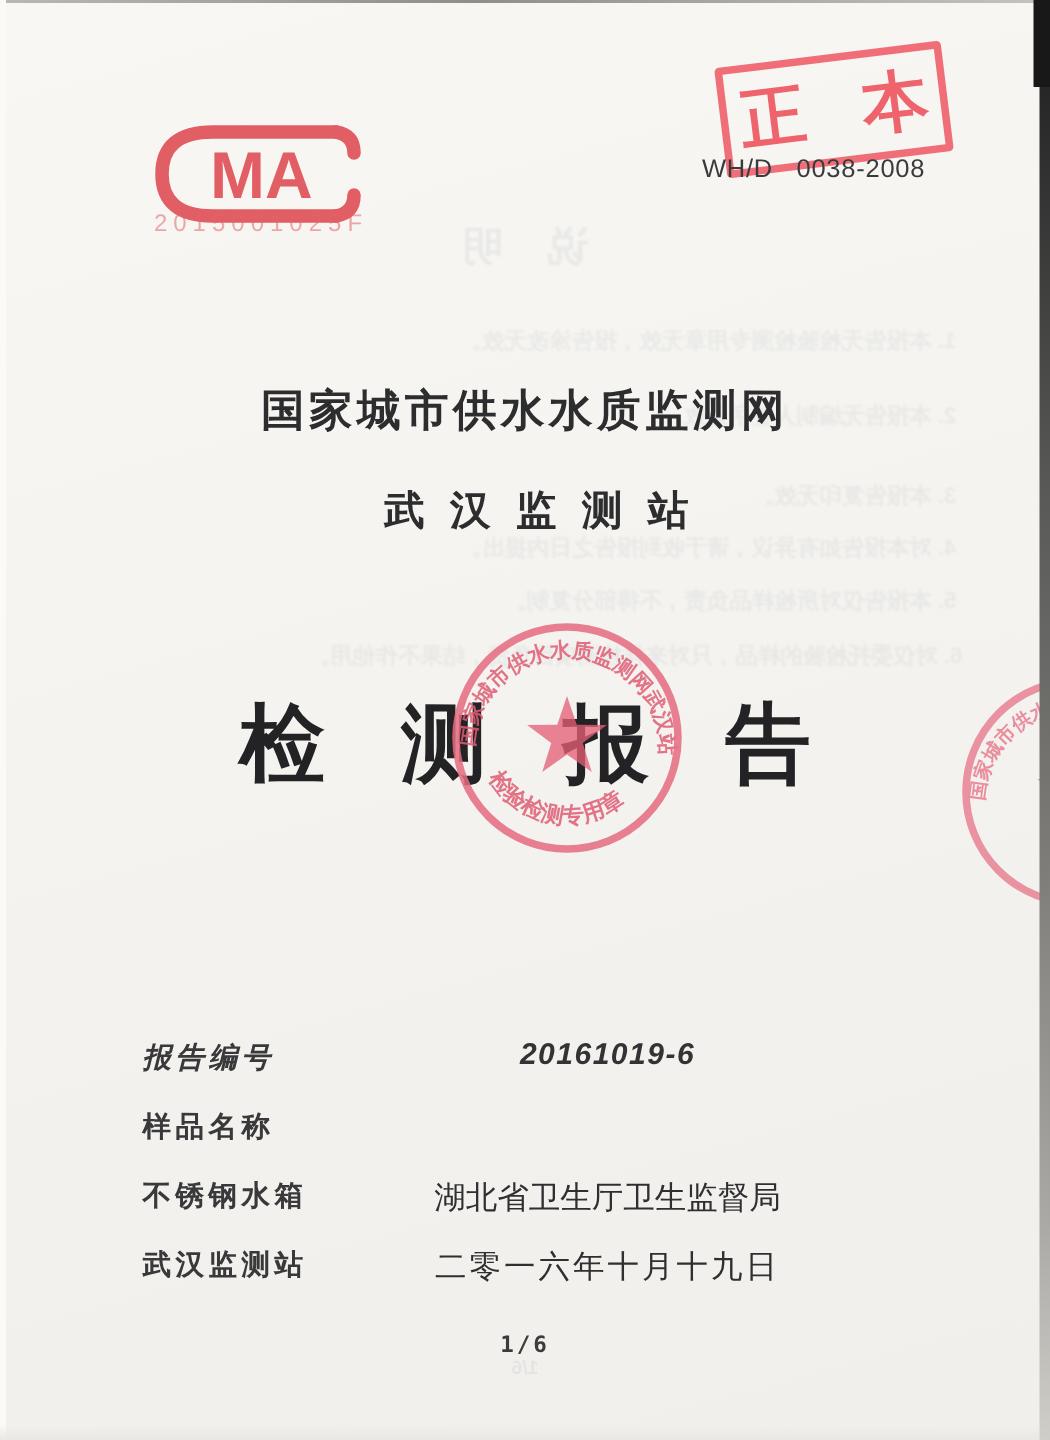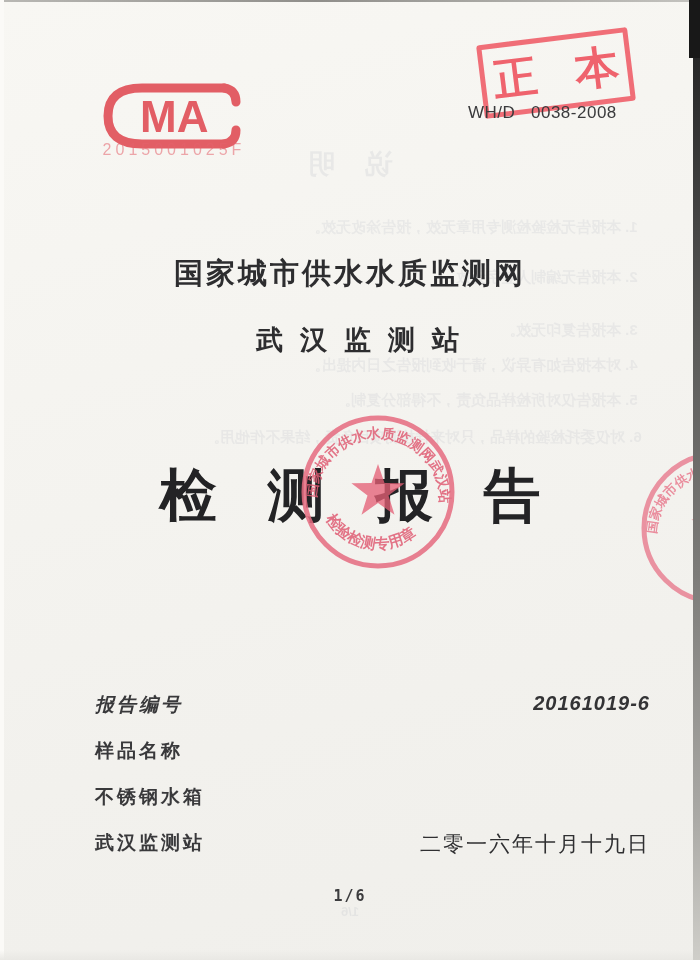--- a/index.html
+++ b/index.html
@@ -77,22 +77,22 @@
     position:absolute;top:904px;left:0;right:0;text-align:center;
     font-size:13px;font-weight:700;opacity:.14;filter:blur(.5px);transform:scaleX(-1);
   }
 
   
   .field-label{
     position:absolute;left:95px;font-size:19px;font-weight:700;
     color:#39393b;letter-spacing:3px;
   }
   .field-value{
-    position:absolute;left:200px;width:410px;text-align:right;
-    font-size:20px;color:#333335;margin-left:40px;
+    position:absolute;left:200px;width:410px;text-align:center;
+    font-size:20px;color:#333335;
   }
   .fy0{top:692px;font-style:italic;} .fy1{top:738px;} .fy2{top:784px;} .fy3{top:830px;}
   .v-num{font-weight:600;letter-spacing:1px;}
   .v-serif{font-family:"Liberation Serif","DejaVu Serif",serif;font-size:21px;color:#2f2f31;}
   .v-date{letter-spacing:2px;}
 
   .page-num{
     position:absolute;top:887px;left:0;right:0;text-align:center;
     font-size:15px;font-weight:700;color:#3c3c3e;letter-spacing:2px;
     font-family:"DejaVu Sans Mono","Liberation Mono",monospace;
@@ -152,20 +152,21 @@
       <textPath href="#arcTop" startOffset="2">国家城市供水水质监测网武汉站</textPath>
     </text>
   </svg>
 
   <div class="field-label fy0">报告编号</div>
   <div class="field-value fy0 v-num">20161019-6</div>
 
   <div class="field-label fy1">样品名称</div>
 
   <div class="field-label fy2">不锈钢水箱</div>
+  <div class="field-value fy2 v-serif">湖北省卫生厅卫生监督局</div>
 
   <div class="field-label fy3">武汉监测站</div>
   <div class="field-value fy3 v-serif v-date">二零一六年十月十九日</div>
 
   <div class="page-num">1/6</div>
   <div class="ghost ghost-page">1/6</div>
 
   <div class="edge-top"></div>
   <div class="edge-left"></div>
   <div class="edge-bottom"></div>

